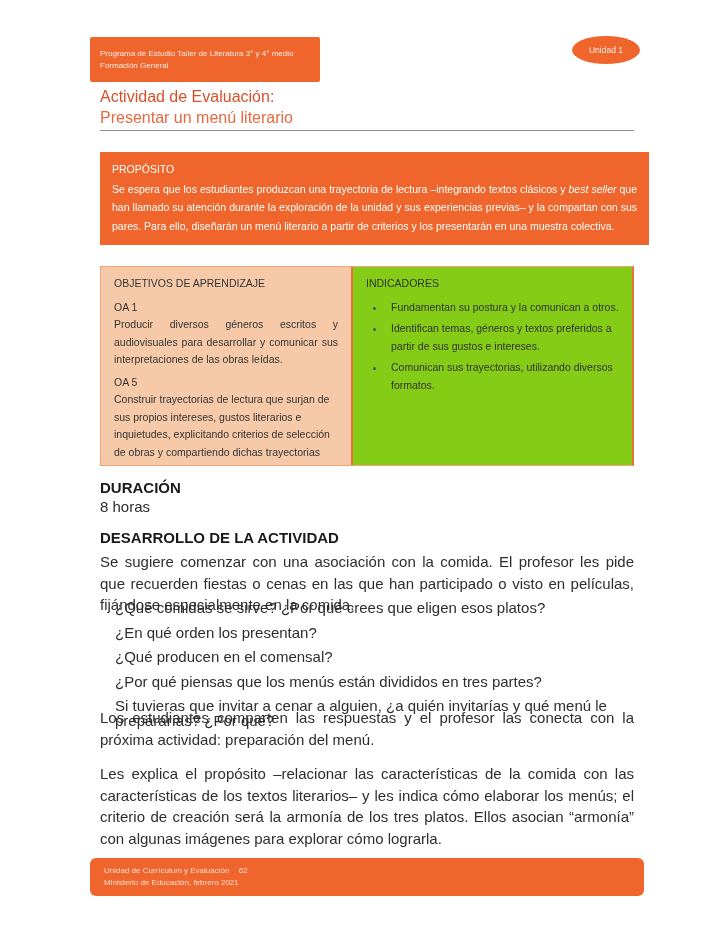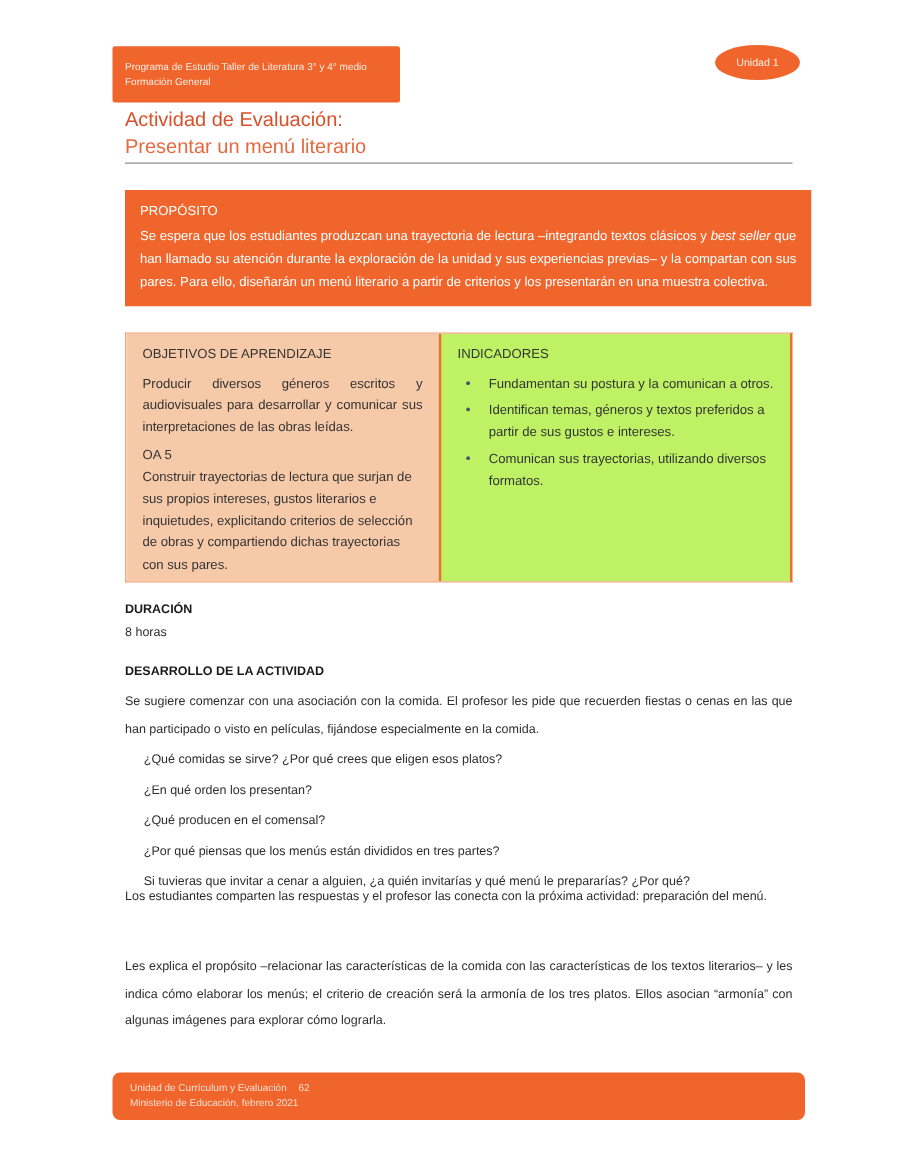--- a/index.html
+++ b/index.html
@@ -51,33 +51,33 @@
     display:flex;
     border:1px solid #F1A379;
     border-right:2px solid #EE6F35;
     overflow:hidden;
   }
   .col-left {
     width:250px; background:#F6CAA9;
     padding:8px 13px; font-size:10.5px; line-height:17.5px; color:#333;
   }
   .col-right {
-    flex:1; background:#bef264;
+    flex:1; background:#84cc16;
     border-left:2px solid #EE6F35;
     padding:8px 13px; font-size:10.5px; line-height:17.5px; color:#333;
   }
   .cell-heading { margin-bottom:6px; }
   .oa-code { margin-top:5px; }
   .oa-text-justify { text-align:justify; }
   .ind-list { list-style:disc; padding-left:20px; margin-top:2px; }
   .ind-list li { padding-left:5px; margin-bottom:4px; }
   .ind-list li::marker { color:#44546A; }
 
   
-  .body-text { left:100px; width:534px; font-size:10px; line-height:21.5px; color:#2e2e2e; }
+  .body-text { left:100px; width:534px; font-size:15px; line-height:21.5px; color:#2e2e2e; }
   .bold-h { font-weight:bold; color:#1a1a1a; }
   .duracion { top:479px; line-height:18.5px; }
   .desarrollo-h { top:527px; }
   .intro-para { top:551px; text-align:justify; }
   .questions { top:601px; left:115px; width:520px; }
   .question { margin-bottom:10px; line-height:14.5px; }
   .para2 { top:707px; text-align:justify; }
   .para3 { top:763px; text-align:justify; }
 
   
@@ -106,20 +106,21 @@
 <div class="abs title-rule"></div>
 
 <div class="abs proposito">
   <div class="proposito-heading">PROPÓSITO</div>
   <p class="proposito-text"><span>Se espera que los estudiantes produzcan una trayectoria de lectura –integrando textos clásicos y </span><em>best seller</em><span> que han llamado su atención durante la exploración de la unidad y sus experiencias previas– y la compartan con sus pares. Para ello, diseñarán un menú literario a partir de criterios y los presentarán en una muestra colectiva.</span></p>
 </div>
 
 <div class="abs oa-table">
   <div class="col-left">
     <div class="cell-heading">OBJETIVOS DE APRENDIZAJE</div>
+    <div class="oa-code">OA 1</div>
     <div class="oa-text-justify">Producir diversos géneros escritos y audiovisuales para desarrollar y comunicar sus interpretaciones de las obras leídas.</div>
     <div class="oa-code">OA 5</div>
     <div>Construir trayectorias de lectura que surjan de sus propios intereses, gustos literarios e inquietudes, explicitando criterios de selección de obras y compartiendo dichas trayectorias con sus pares.</div>
   </div>
   <div class="col-right">
     <div class="cell-heading">INDICADORES</div>
     <ul class="ind-list">
       <li>Fundamentan su postura y la comunican a otros.</li>
       <li>Identifican temas, géneros y textos preferidos a partir de sus gustos e intereses.</li>
       <li>Comunican sus trayectorias, utilizando diversos formatos.</li>

